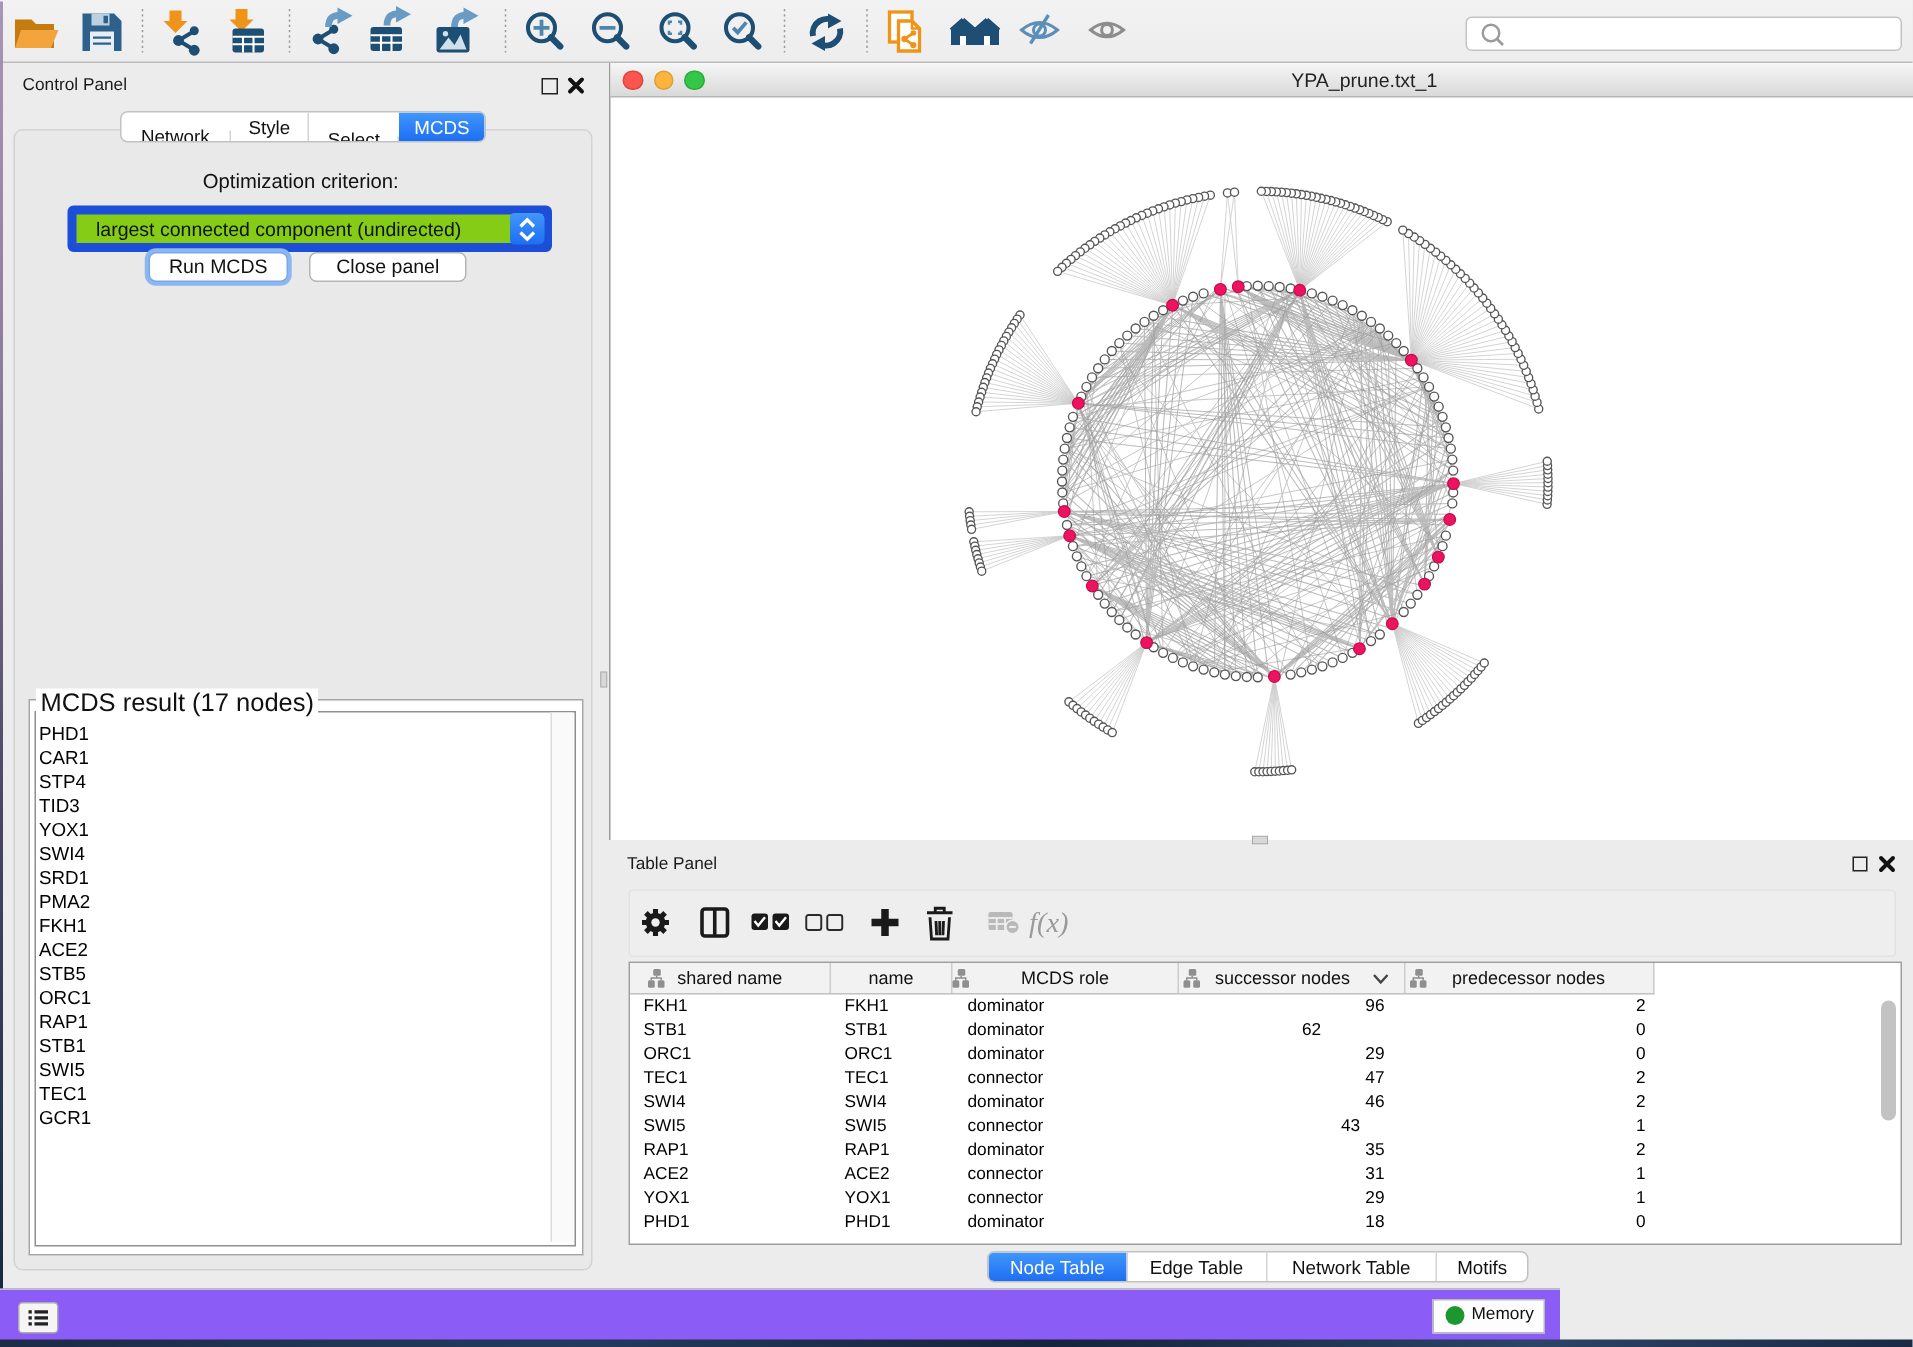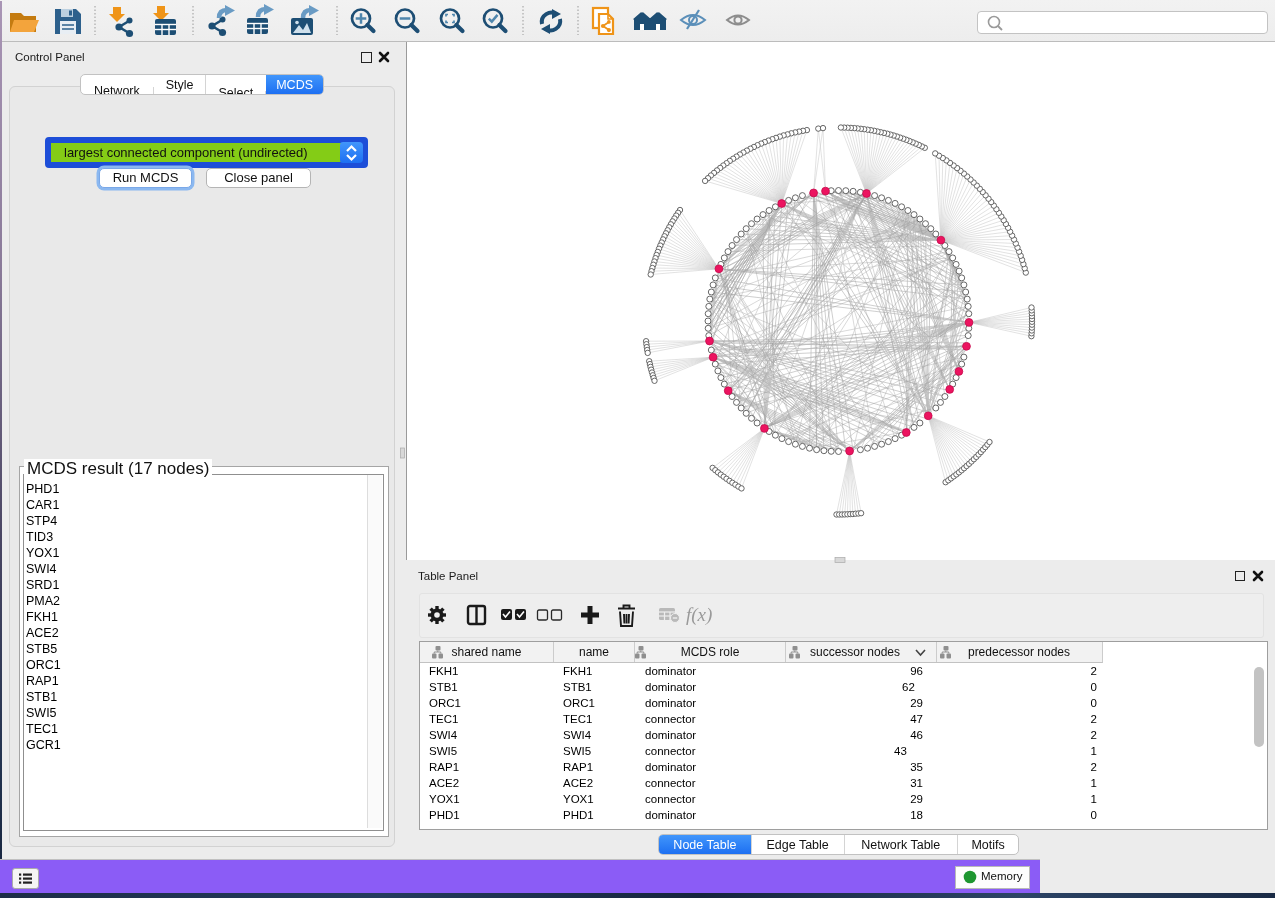--- a/index.html
+++ b/index.html
@@ -179,37 +179,44 @@
   <svg style="position:absolute;left:376px;top:9px;" width="12" height="12">
     <path d="M2,2 L10,10 M10,2 L2,10" stroke="#111" stroke-width="2.6" stroke-linecap="round"></path>
     </svg>
   <div id="tabpanel"></div>
   <div class="seg" style="left:78px;top:32px;width:242px;height:19px;">
     <div style="width:72px;margin-top:12px;">Network</div>
       <div style="width:52px;">Style</div>
     <div style="width:59px;margin-top:16px;">Select</div>
       <div class="on" style="width:57px;">MCDS</div>
   </div>
+  <div id="optlabel">Optimization criterion:</div>
   <div id="dropdown">
       <span class="txt">largest connected component (undirected)</span>
     <div class="step"><svg width="23" height="22">
       <path d="M7,9 L11.5,4.5 L16,9" stroke="#fff" stroke-width="2.2" fill="none"></path>
       <path d="M7,13 L11.5,17.5 L16,13" stroke="#fff" stroke-width="2.2" fill="none"></path>
         </svg></div>
   </div>
   <div class="btn" id="runbtn">Run MCDS</div>
   <div class="btn" id="closebtn">Close panel</div>
   <div id="resultbox">
     <div id="fieldset"></div>
     <div id="legend">MCDS result (17 nodes)</div>
     <div id="mlist">PHD1<br>CAR1<br>STP4<br>TID3<br>YOX1<br>SWI4<br>SRD1<br>PMA2<br>FKH1<br>ACE2<br>STB5<br>ORC1<br>RAP1<br>STB1<br>SWI5<br>TEC1<br>GCR1</div>
     <div id="lscroll"></div>
   </div>
 </div>
 <div id="netwin">
+  <div id="nettitle">
+    <div class="tl" style="top:4.5px;left:8px;background:#fb5550;border:0.5px solid #e1423d;"></div>
+    <div class="tl" style="top:4.5px;left:28.5px;background:#fdb43d;border:0.5px solid #df9f33;"></div>
+    <div class="tl" style="top:4.5px;left:49px;background:#33c748;border:0.5px solid #2cab3c;"></div>
+    <div id="nettitletext">YPA_prune.txt_1</div>
+  </div>
   <svg id="gsvg" width="869" height="495" style="position:absolute;left:0;top:23px;" viewBox="406 65 869 495">
 <g stroke="#bdbdbd" stroke-width="0.55" opacity="0.8">
 <line x1="780.7" y1="203.5" x2="805.9" y2="130.1"></line>
 <line x1="780.7" y1="203.5" x2="802.0" y2="130.8"></line>
 <line x1="780.7" y1="203.5" x2="798.1" y2="131.6"></line>
 <line x1="780.7" y1="203.5" x2="794.2" y2="132.4"></line>
 <line x1="780.7" y1="203.5" x2="790.3" y2="133.3"></line>
 <line x1="780.7" y1="203.5" x2="786.5" y2="134.4"></line>
 <line x1="780.7" y1="203.5" x2="782.6" y2="135.4"></line>
 <line x1="780.7" y1="203.5" x2="778.8" y2="136.6"></line>
@@ -1135,21 +1142,21 @@
 <span class="tc" style="left:9px;">FKH1</span>
         <span class="tc" style="left:143px;">FKH1</span>
 <span class="tc" style="left:225px;">dominator</span>
         <span class="tc" style="left:466px;width:37px;text-align:right;">96</span>
 <span class="tc" style="left:640px;width:37px;text-align:right;">2</span>
       </div>
 <div class="trow" style="left:0;top:38px;width:847px;">
 <span class="tc" style="left:9px;">STB1</span>
         <span class="tc" style="left:143px;">STB1</span>
 <span class="tc" style="left:225px;">dominator</span>
-        <span class="tc" style="left:470px;width:37px;text-align:center;">62</span>
+        <span class="tc" style="left:448px;width:37px;text-align:left;">62</span>
 <span class="tc" style="left:640px;width:37px;text-align:right;">0</span>
       </div>
 <div class="trow" style="left:0;top:54px;width:847px;">
 <span class="tc" style="left:9px;">ORC1</span>
         <span class="tc" style="left:143px;">ORC1</span>
 <span class="tc" style="left:225px;">dominator</span>
         <span class="tc" style="left:466px;width:37px;text-align:right;">29</span>
 <span class="tc" style="left:640px;width:37px;text-align:right;">0</span>
       </div>
 <div class="trow" style="left:0;top:70px;width:847px;">

